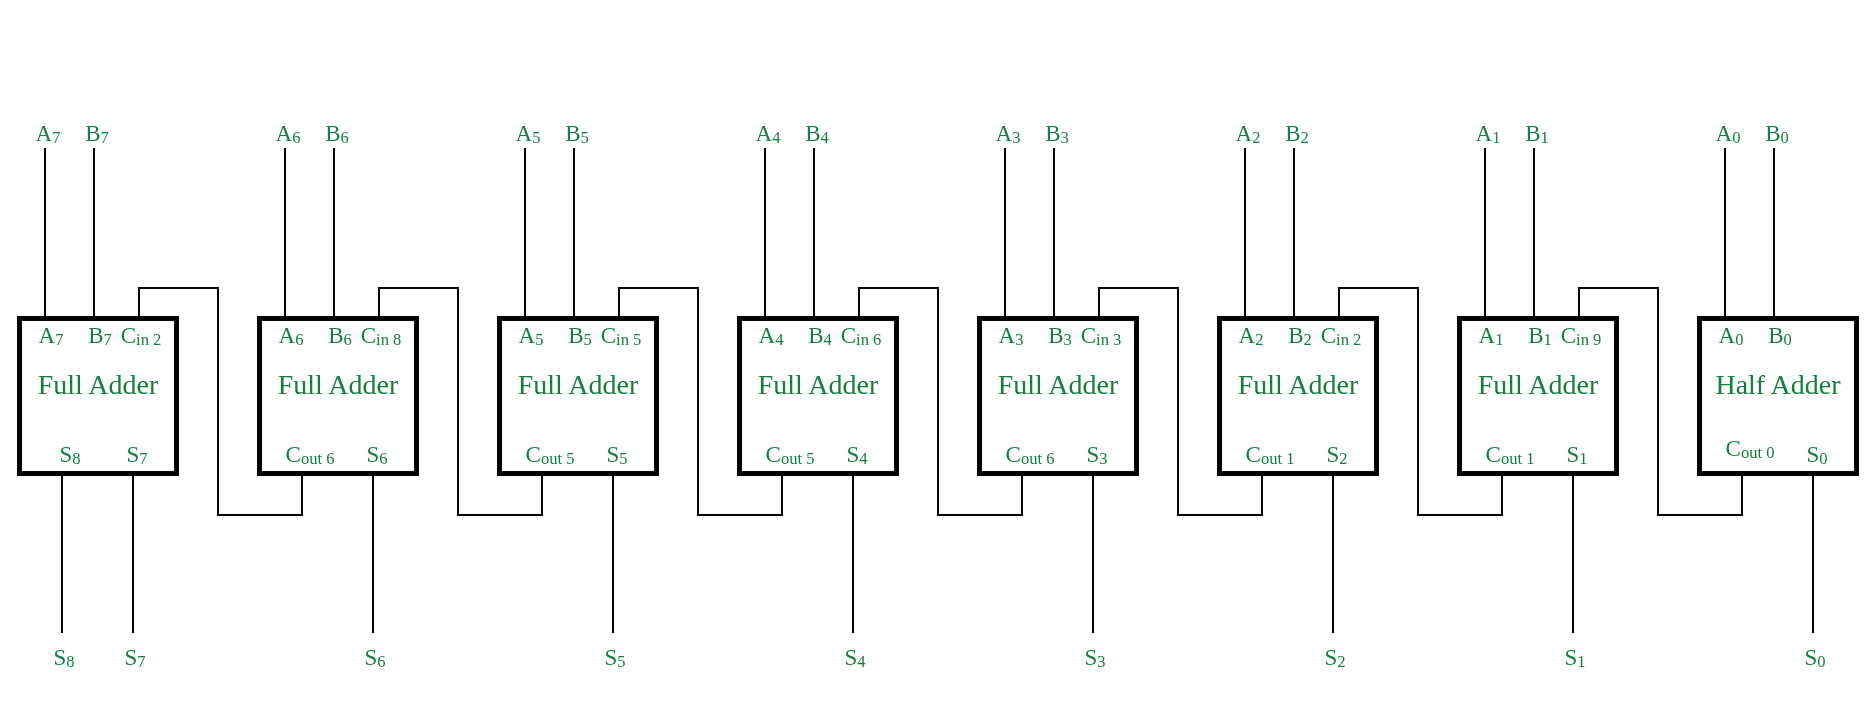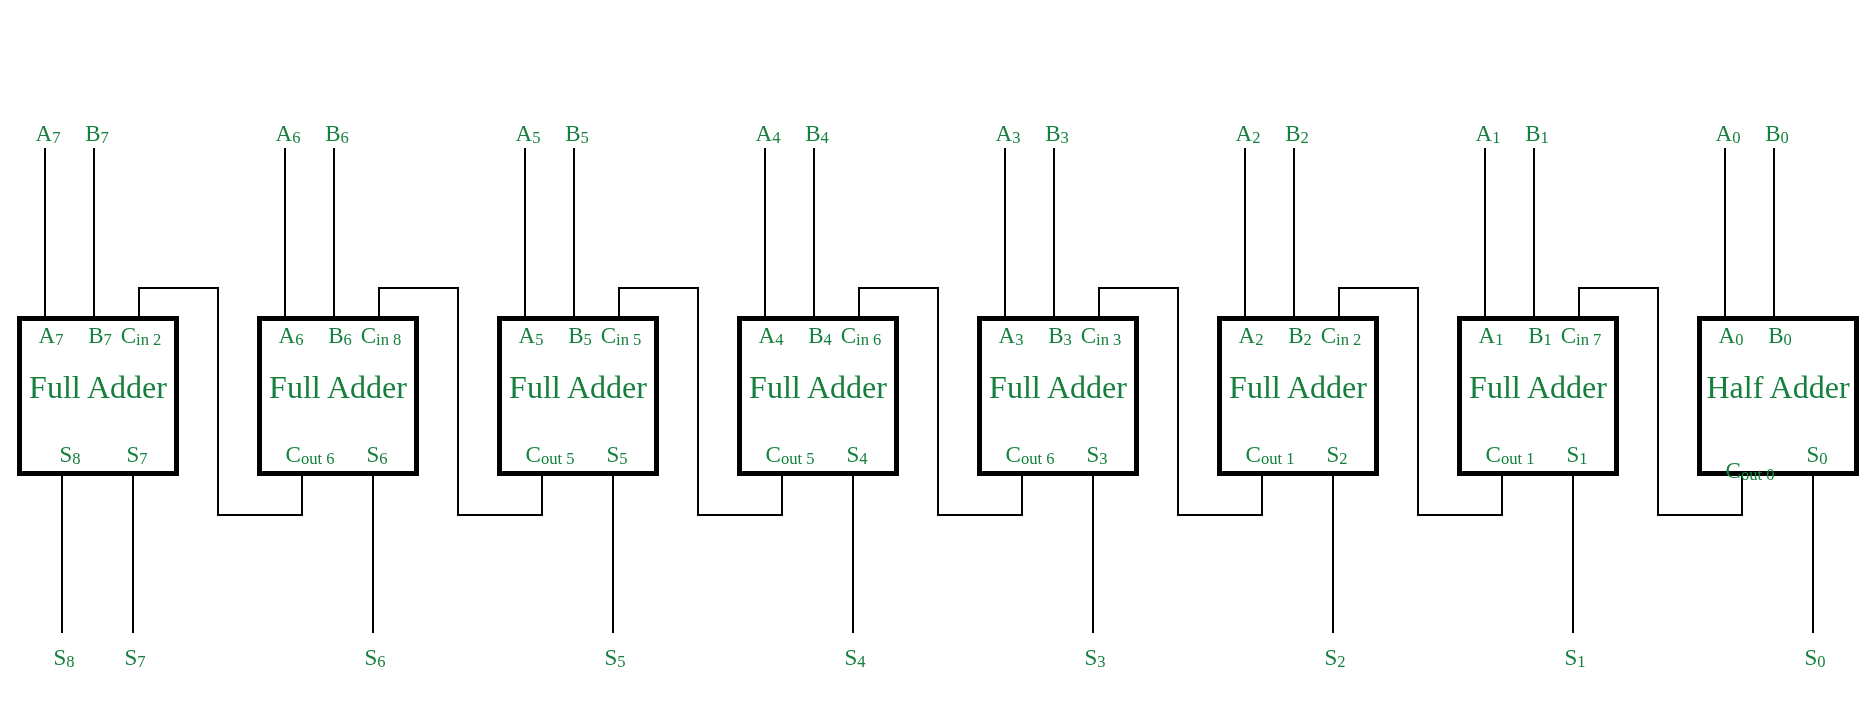--- a/index.html
+++ b/index.html
@@ -6,21 +6,21 @@
   .canvas{position:relative;width:1874px;height:724px;background:#fff;overflow:hidden;
           font-family:"Liberation Serif","DejaVu Serif",serif;color:#15803d;}
   .w{position:absolute;background:#000;}
   .v{width:2px;}
   .h{height:2px;}
   .box{position:absolute;top:316px;width:162px;height:160px;border:5px solid #000;
        box-sizing:border-box;background:#fff;}
   .lbl{position:absolute;font-size:23px;line-height:1;white-space:nowrap;transform:translateX(-50%);}
   .pin{position:absolute;font-size:23px;line-height:1;white-space:nowrap;transform:translateX(-50%);}
   .title{position:absolute;left:76px;top:50px;transform:translateX(-50%);
-         font-size:32px;line-height:1;white-space:nowrap;}
+         font-size:28px;line-height:1;white-space:nowrap;}
   sub{font-size:0.72em;line-height:1;position:relative;top:0.12em;vertical-align:baseline;}
 </style>
 </head>
 <body>
 
 <div class="canvas">
 
   <div class="lbl" style="left:48px;top:122px"><span>A</span><sub>7</sub></div>
   <div class="lbl" style="left:97px;top:122px"><span>B</span><sub>7</sub></div>
   <div class="lbl" style="left:288px;top:122px"><span>A</span><sub>6</sub></div>
@@ -157,31 +157,31 @@
     <div class="pin" style="left:78px;top:3px"><span>B</span><sub>2</sub></div>
     <div class="pin" style="left:119px;top:3px"><span>C</span><sub>in 2</sub></div>
     <div class="title">Full Adder</div>
     <div class="pin" style="left:48px;top:122px"><span>C</span><sub>out 1</sub></div>
     <div class="pin" style="left:115px;top:122px"><span>S</span><sub>2</sub></div>
   </div>
 
   <div class="box" style="left:1457px">
     <div class="pin" style="left:29px;top:3px"><span>A</span><sub>1</sub></div>
     <div class="pin" style="left:78px;top:3px"><span>B</span><sub>1</sub></div>
-    <div class="pin" style="left:119px;top:3px"><span>C</span><sub>in 7</sub></div>
+    <div class="pin" style="left:119px;top:3px"><span>C</span><sub>in 9</sub></div>
     <div class="title">Full Adder</div>
     <div class="pin" style="left:48px;top:122px"><span>C</span><sub>out 1</sub></div>
     <div class="pin" style="left:115px;top:122px"><span>S</span><sub>1</sub></div>
   </div>
 
   <div class="box" style="left:1697px">
     <div class="pin" style="left:29px;top:3px"><span>A</span><sub>0</sub></div>
     <div class="pin" style="left:78px;top:3px"><span>B</span><sub>0</sub></div>
     <div class="title">Half Adder</div>
-    <div class="pin" style="left:48px;top:138px"><span>C</span><sub>out 0</sub></div>
+    <div class="pin" style="left:48px;top:116px"><span>C</span><sub>out 0</sub></div>
     <div class="pin" style="left:115px;top:122px"><span>S</span><sub>0</sub></div>
   </div>
 
   <div class="lbl" style="left:64px;top:646px"><span>S</span><sub>8</sub></div>
   <div class="lbl" style="left:135px;top:646px"><span>S</span><sub>7</sub></div>
   <div class="lbl" style="left:375px;top:646px"><span>S</span><sub>6</sub></div>
   <div class="lbl" style="left:615px;top:646px"><span>S</span><sub>5</sub></div>
   <div class="lbl" style="left:855px;top:646px"><span>S</span><sub>4</sub></div>
   <div class="lbl" style="left:1095px;top:646px"><span>S</span><sub>3</sub></div>
   <div class="lbl" style="left:1335px;top:646px"><span>S</span><sub>2</sub></div>

